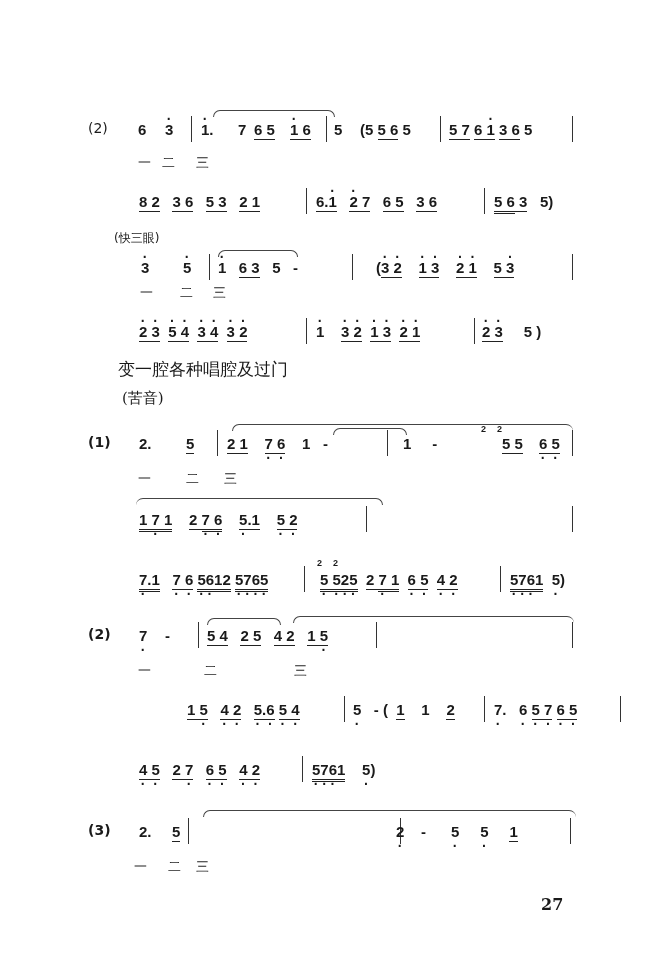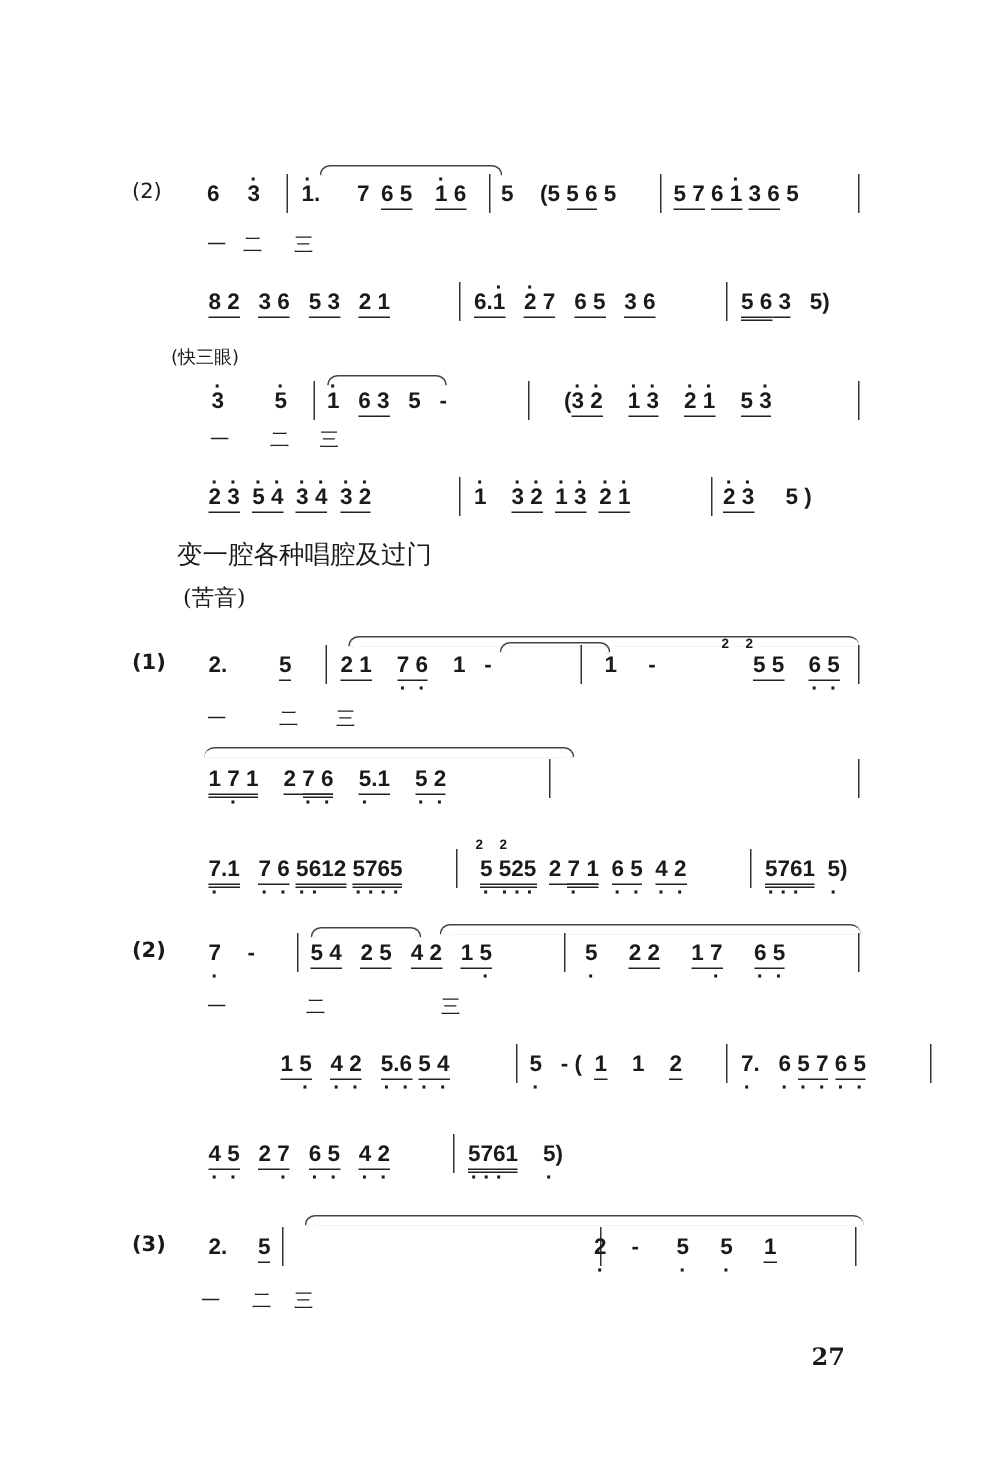--- a/index.html
+++ b/index.html
@@ -119,21 +119,20 @@
 
 <div class="line" style="top:626px;">
   <span class="label" style="left:88px;top:-2px;font-weight:bold;">(2)</span>
   <span class="tok" style="left:139px;"><span class="n lo">7</span></span>
   <span class="tok" style="left:165px;">-</span>
   <span class="bar" style="left:198px;"></span>
   <span class="slur" style="left:207px;top:-8px;width:72px;"></span>
   <span class="slur" style="left:293px;top:-10px;width:280px;border-right:none;"></span>
   <span class="tok" style="left:207px;"><span class="ul1">5 4</span>&nbsp;&nbsp; <span class="ul1">2 5</span>&nbsp;&nbsp; <span class="ul1">4 2</span>&nbsp;&nbsp; <span class="ul1">1 <span class="n lo">5</span></span></span>
   <span class="bar" style="left:376px;"></span>
-  <span class="tok" style="left:390px;"><span class="n lo">5</span>&nbsp;&nbsp;&nbsp;&nbsp; <span class="ul1">2 2</span>&nbsp;&nbsp;&nbsp;&nbsp; <span class="ul1">1 <span class="n lo">7</span></span>&nbsp;&nbsp;&nbsp;&nbsp; <span class="ul1"><span class="n lo">6</span> <span class="n lo">5</span></span></span>
   <span class="bar" style="left:572px;"></span>
   <span class="beat" style="left:138px;top:36px;">一</span>
   <span class="beat" style="left:204px;top:36px;">二</span>
   <span class="beat" style="left:294px;top:36px;">三</span>
 </div>
 
 <div class="line" style="top:700px;margin-left:48px;">
   <span class="tok" style="left:139px;"><span class="ul1">1 <span class="n lo">5</span></span>&nbsp;&nbsp; <span class="ul1"><span class="n lo">4</span> <span class="n lo">2</span></span>&nbsp;&nbsp; <span class="ul1"><span class="n lo">5</span>.<span class="n lo">6</span></span> <span class="ul1"><span class="n lo">5</span> <span class="n lo">4</span></span></span>
   <span class="bar" style="left:296px;"></span>
   <span class="tok" style="left:305px;"><span class="n lo">5</span>&nbsp;&nbsp; - (&nbsp; <span class="ul1">1</span>&nbsp;&nbsp;&nbsp; 1&nbsp;&nbsp;&nbsp; <span class="ul1">2</span></span>

